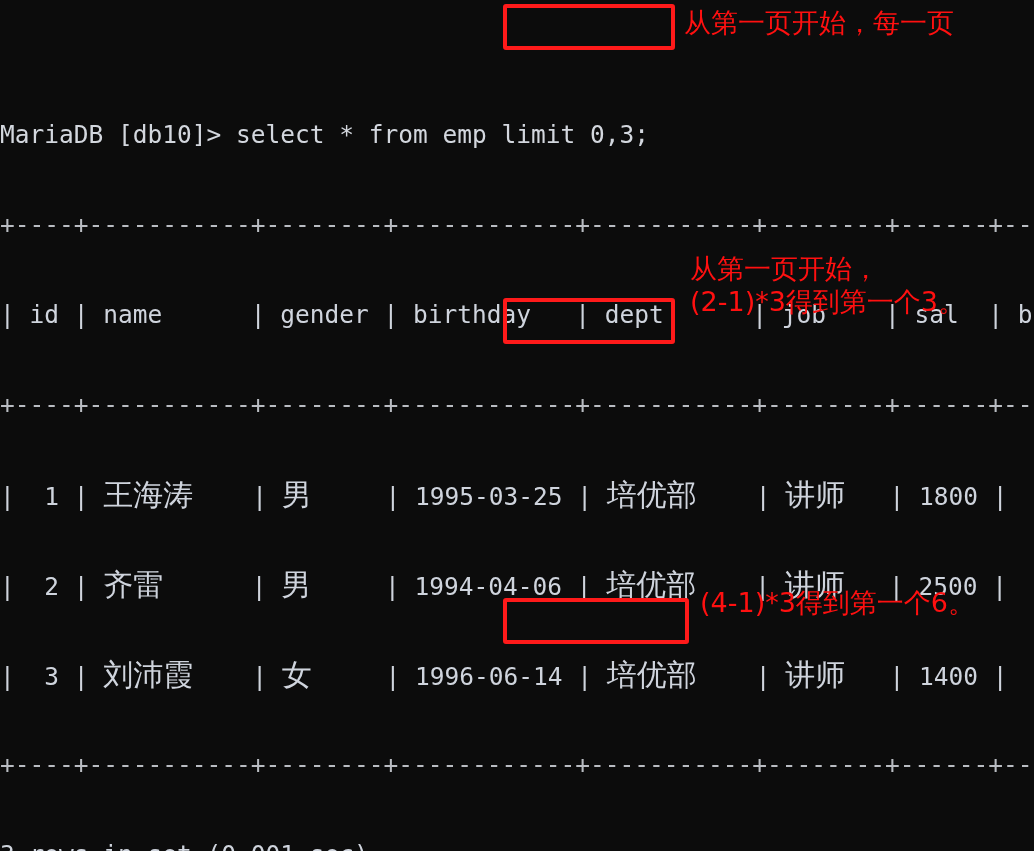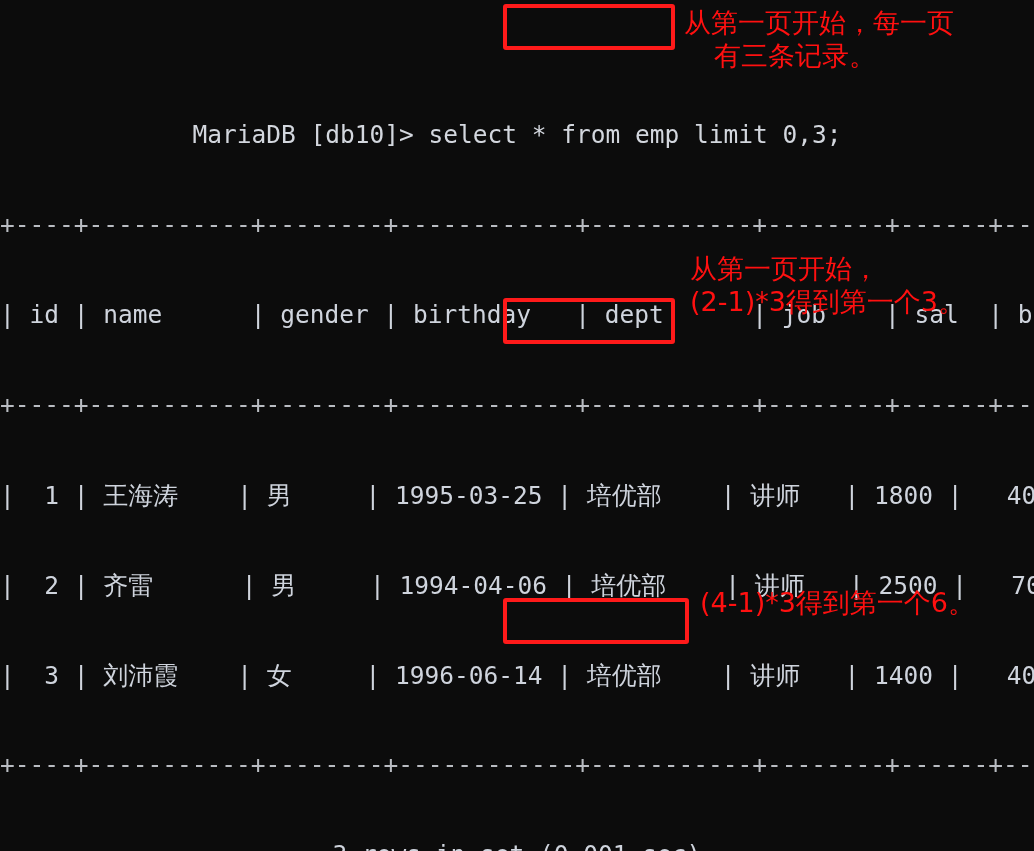--- a/index.html
+++ b/index.html
@@ -29,27 +29,26 @@
   }
   .line {
     height: 30px;
     line-height: 30px;
     white-space: pre;
     font-family: "DejaVu Sans Mono", "Liberation Mono", monospace;
     font-size: 24.5px;
     color: #cfd4dd;
     position: relative;
     overflow: visible;
-    text-align: center;
   }
   .rule { color: #b9bcc2; }
   .prompt-line { color: #d3d7de; }
   .cjk {
-    font-family: Liberation Sans, sans-serif;
-    font-size: 25px;
+    font-family: Liberation Serif, serif;
+    font-size: 30px;
   }
 
   
   #overlay {
     position: absolute;
     left: 0; top: 0;
     width: 1034px;
     height: 669px;
     pointer-events: none;
     border-radius: 18px;
@@ -105,21 +104,21 @@
   
   
   
   
   
   
 
   
   <div id="overlay">
     <div class="redbox" style="left:503px; top:4px; width:172px; height:46px;"></div>
-    <div class="annot" style="left:684px; top:6px;"><span>从第一页开始，每一页</span><br><span style="display:inline-block; margin-left:30px;">有三条记录。</span></div>
+    <div class="annot" style="left:684px; top:6px;"><span>从第一页开始，每一页</span><br></div>
 
     <div class="redbox" style="left:503px; top:298px; width:172px; height:46px;"></div>
     <div class="annot" style="left:690px; top:252px;"><span>从第一页开始，</span><br><span>(2-1)*3得到第一个3。</span></div>
 
     <div class="redbox" style="left:503px; top:598px; width:186px; height:46px;"></div>
     <div class="annot" style="left:700px; top:553px;"><br><span>(4-1)*3得到第一个6。</span></div>
   </div>
 
 </div>
 

